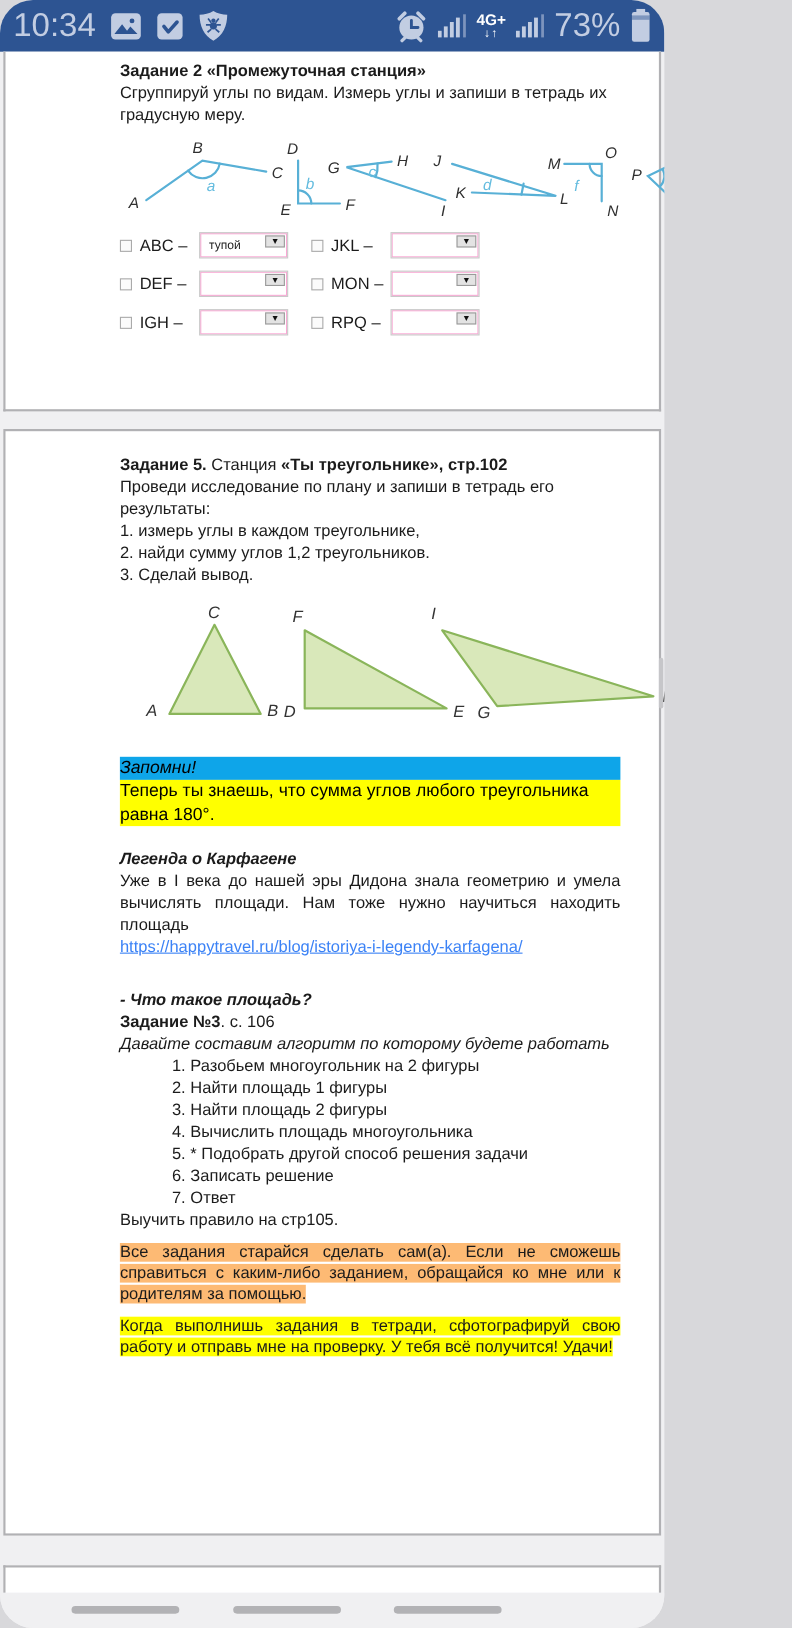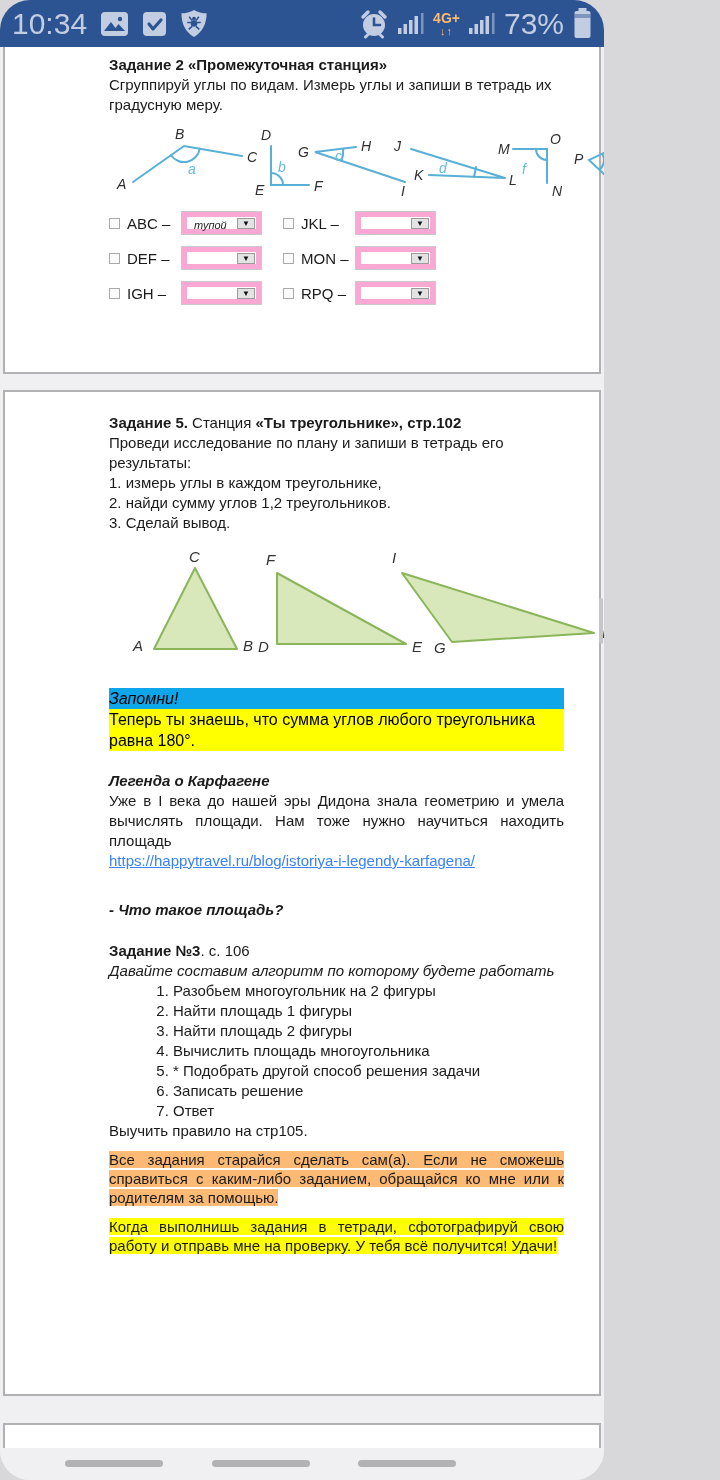--- a/index.html
+++ b/index.html
@@ -6,21 +6,21 @@
   body { font-family:"Liberation Sans","DejaVu Sans",sans-serif; background:#d8d8db; }
   .screen { position:relative; width:604px; height:1480px; background:#f0f0f2; overflow:hidden;border-radius:30px; }
 
   
   .statusbar { height:47px; background:#2d5492; display:flex; align-items:center; gap:13px;
                padding:0 12px; color:#c2cde2; }
   .sb-time { font-size:30px; font-weight:400; }
   .sb-icon { display:flex; align-items:center; }
   .sb-right { margin-left:auto; display:flex; align-items:center; gap:9px; }
   .sb-pct { font-size:30px; }
-  .net { display:flex; flex-direction:column; align-items:center; line-height:1; color:#fdba74; font-weight:bold; }
+  .net { display:flex; flex-direction:column; align-items:center; line-height:1; color:#ffffff; font-weight:bold; }
   .net .g { font-size:14px; }
   .net .ar { font-size:11px; letter-spacing:1px; margin-top:1px; }
 
   
   .page { margin:0 3px; background:#fff; border:2px solid #b1b1b4; }
   .page1 { border-top:none; height:327px; padding:8px 35px 0 104px; }
   .gap1 { height:16px; }
   .gap2 { height:27px; }
   .page2 { height:1006px; padding:21px 35px 0 104px; }
   .page3 { height:25px; border-bottom:none; }
@@ -43,37 +43,37 @@
   .angles-svg { display:block; margin-top:1px; }
   .vl { font:italic 14px "Liberation Sans","DejaVu Sans",sans-serif; fill:#2f2f2f; }
   .al { font:italic 14px "Liberation Sans","DejaVu Sans",sans-serif; fill:#64bcdf; }
   .tl { font:italic 15px "Liberation Sans","DejaVu Sans",sans-serif; fill:#333; }
 
   
   .answers { margin-top:4px; display:grid; grid-template-columns:174px auto; justify-content:start; row-gap:13px; }
   .answer { display:flex; align-items:center; gap:7px; }
   .cb { width:11px; height:11px; border:1px solid #aaa; background:#fbfbfb; flex:0 0 auto; }
   .alabel { font-size:15px; min-width:48px; color:#1b1b1b; }
-  .combo { width:79px; height:22px; border:5px solid #f9a8d4; outline:1px solid #c9c9c9;
-           background:#fff; display:flex; align-items:center;font-style:italic; }
+  .combo { width:79px; height:22px; border:1px solid #f9a8d4; outline:1px solid #c9c9c9;
+           background:#fff; display:flex; align-items:flex-start; }
   .combo-val { flex:1; font-size:11px; line-height:12px; padding:4px 1px 0 7px; color:#222;
                white-space:nowrap; overflow:hidden; }
   .combo-btn { width:18px; background:#e3e3e3; border:1px solid #9a9a9a; margin:1px;
                display:flex; align-items:center; justify-content:center; font-size:8px; color:#111; }
 
   .tri-svg { display:block; margin-top:12px; }
 
   .reminder { margin-top:21px; line-height:21px; }
   .hl-y-full { background:#0ea5e9; font-style:italic; }
   .hl-y-fit  { background:#ffff00; width:fit-content; }
 
   .legend-title { margin-top:20px; font-weight:700; font-style:italic; }
   .doc-link { color:#3b82f6; text-decoration:underline; cursor:pointer; }
   .question { margin-top:29px; font-weight:700; font-style:italic; }
-  .t3-title { margin-top:21px; }
+  .t3-title { }
   .t3-sub { font-style:italic; }
   ol.algo { margin:0; padding-left:64px; }
   ol.algo li { line-height:20px; }
 
   .advice { margin-top:9px; line-height:19px; }
   .advice + .advice { margin-top:10px; }
   mark.cy { background:#fdba74; color:#1b1b1b; }
   mark.yl { background:#ffff00; color:#1b1b1b; }
   .thanks { margin-top:18px; font-weight:700; }
 </style>

